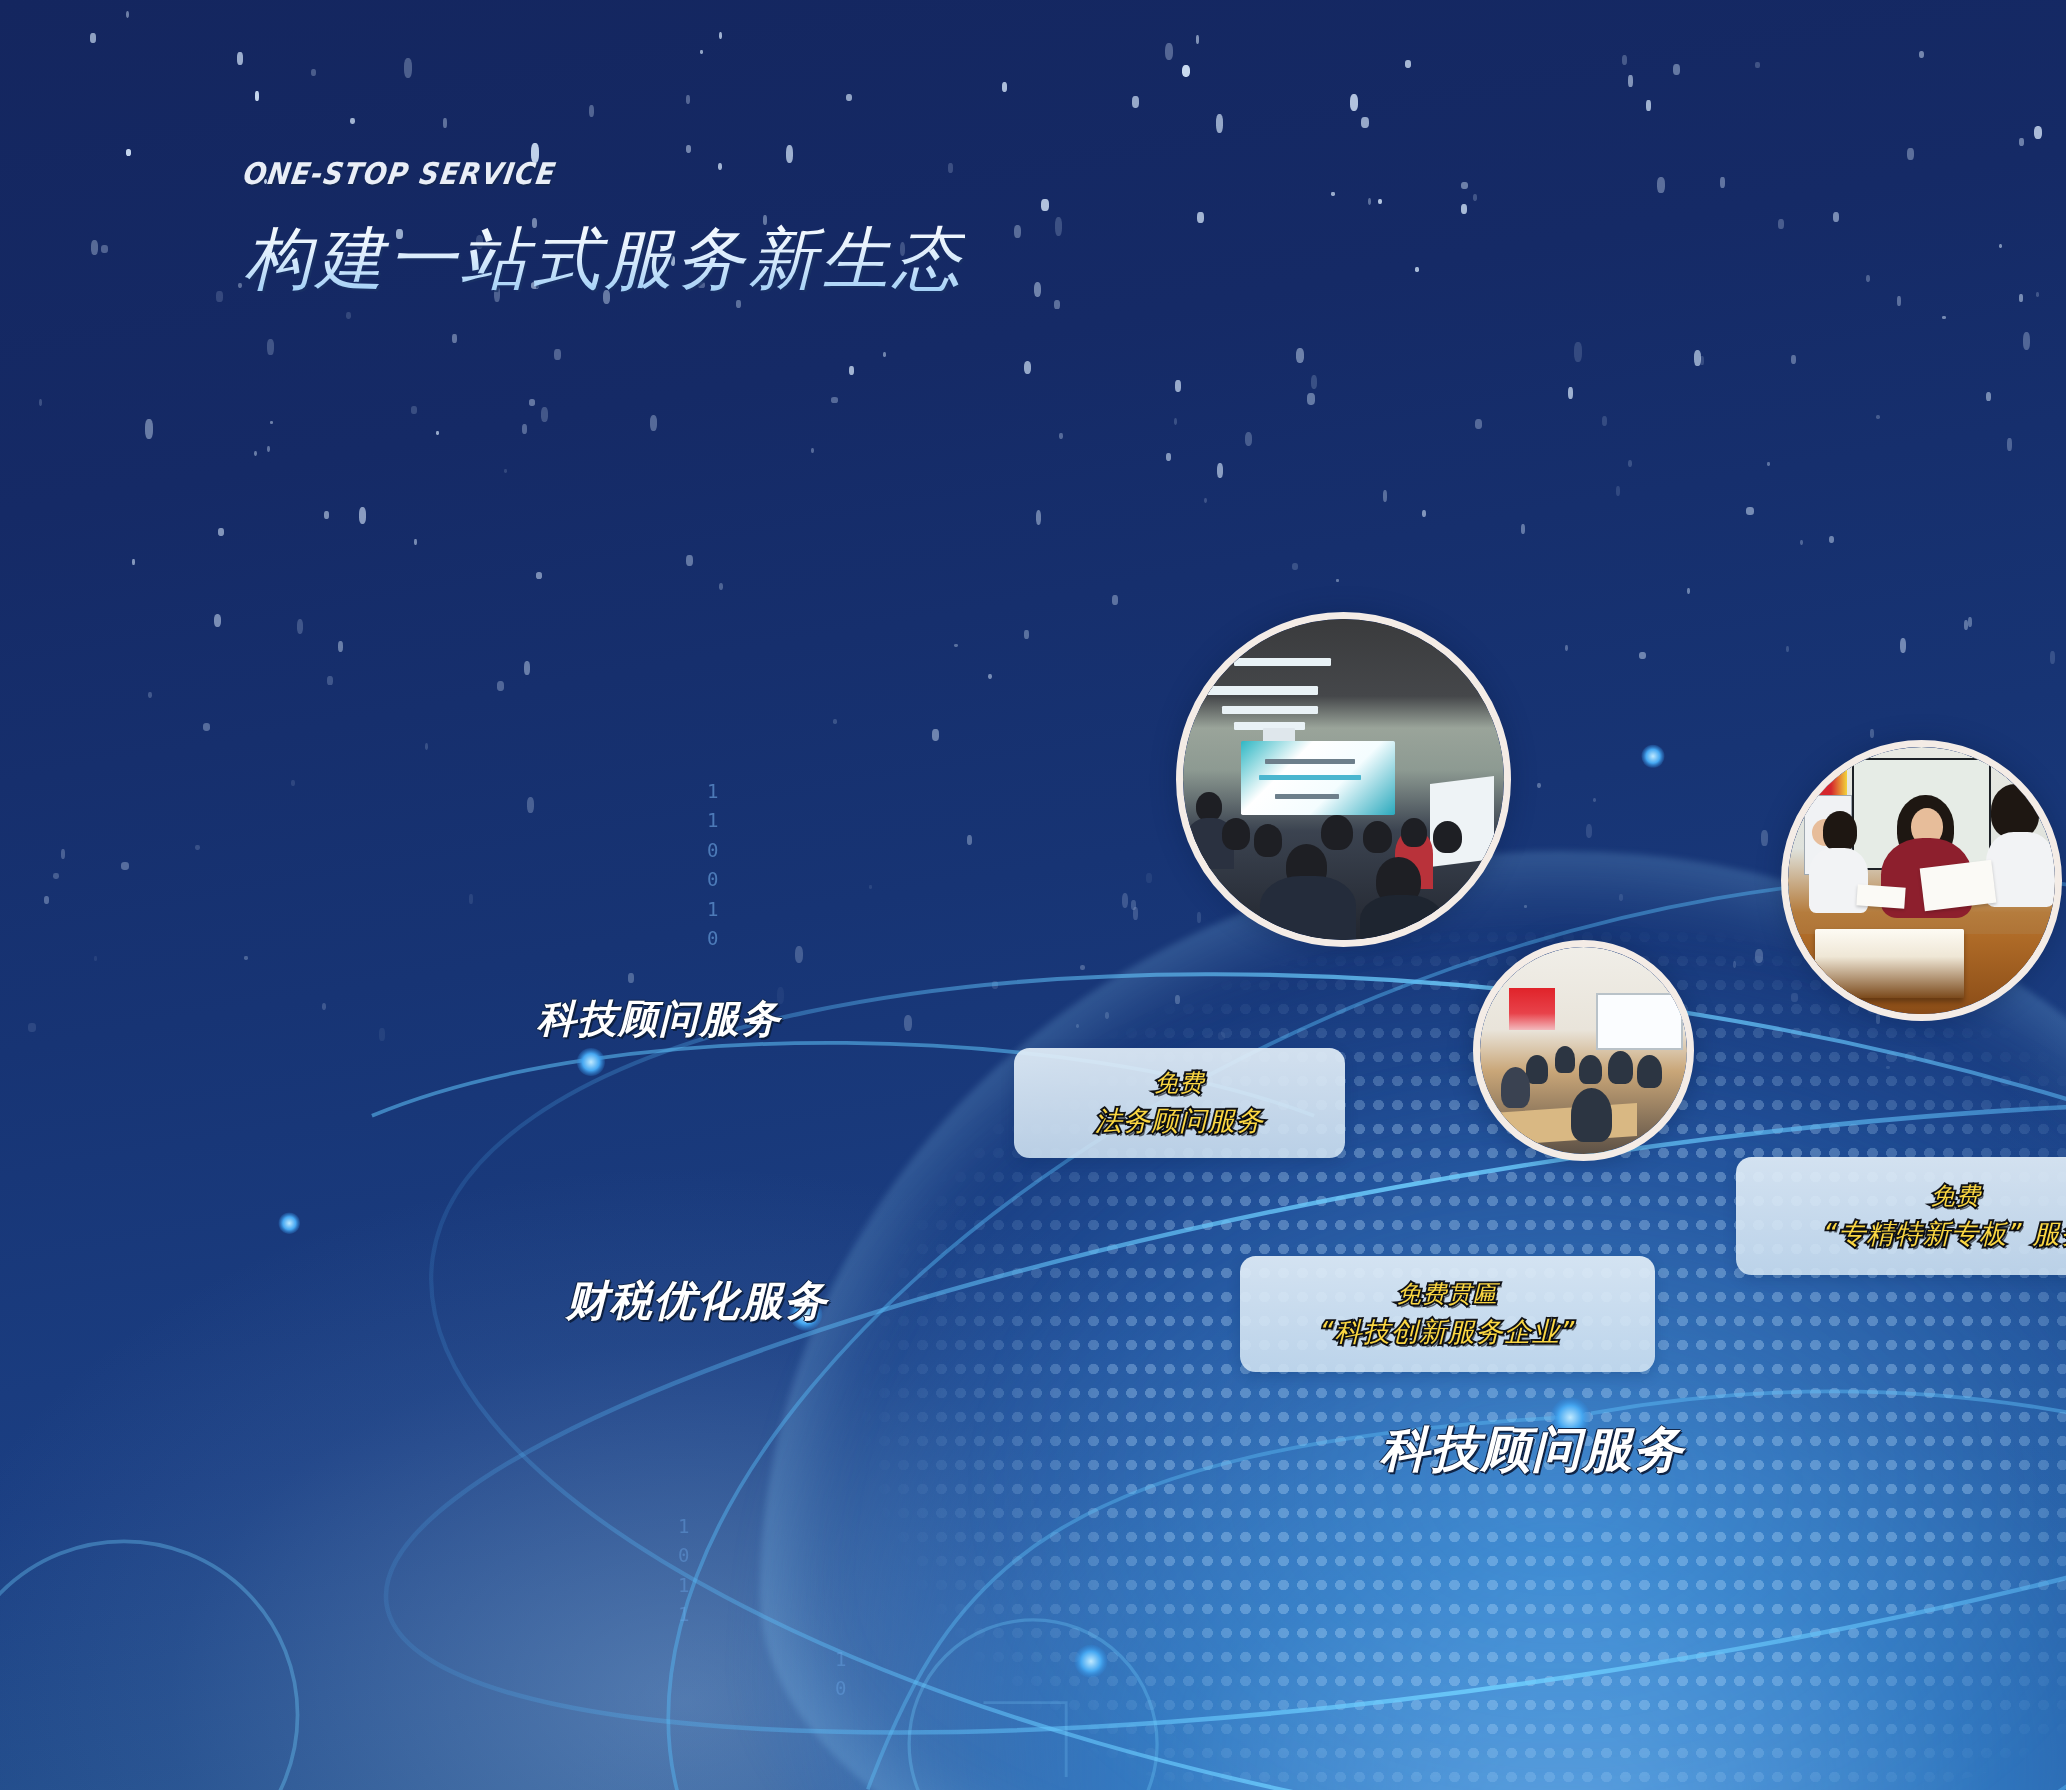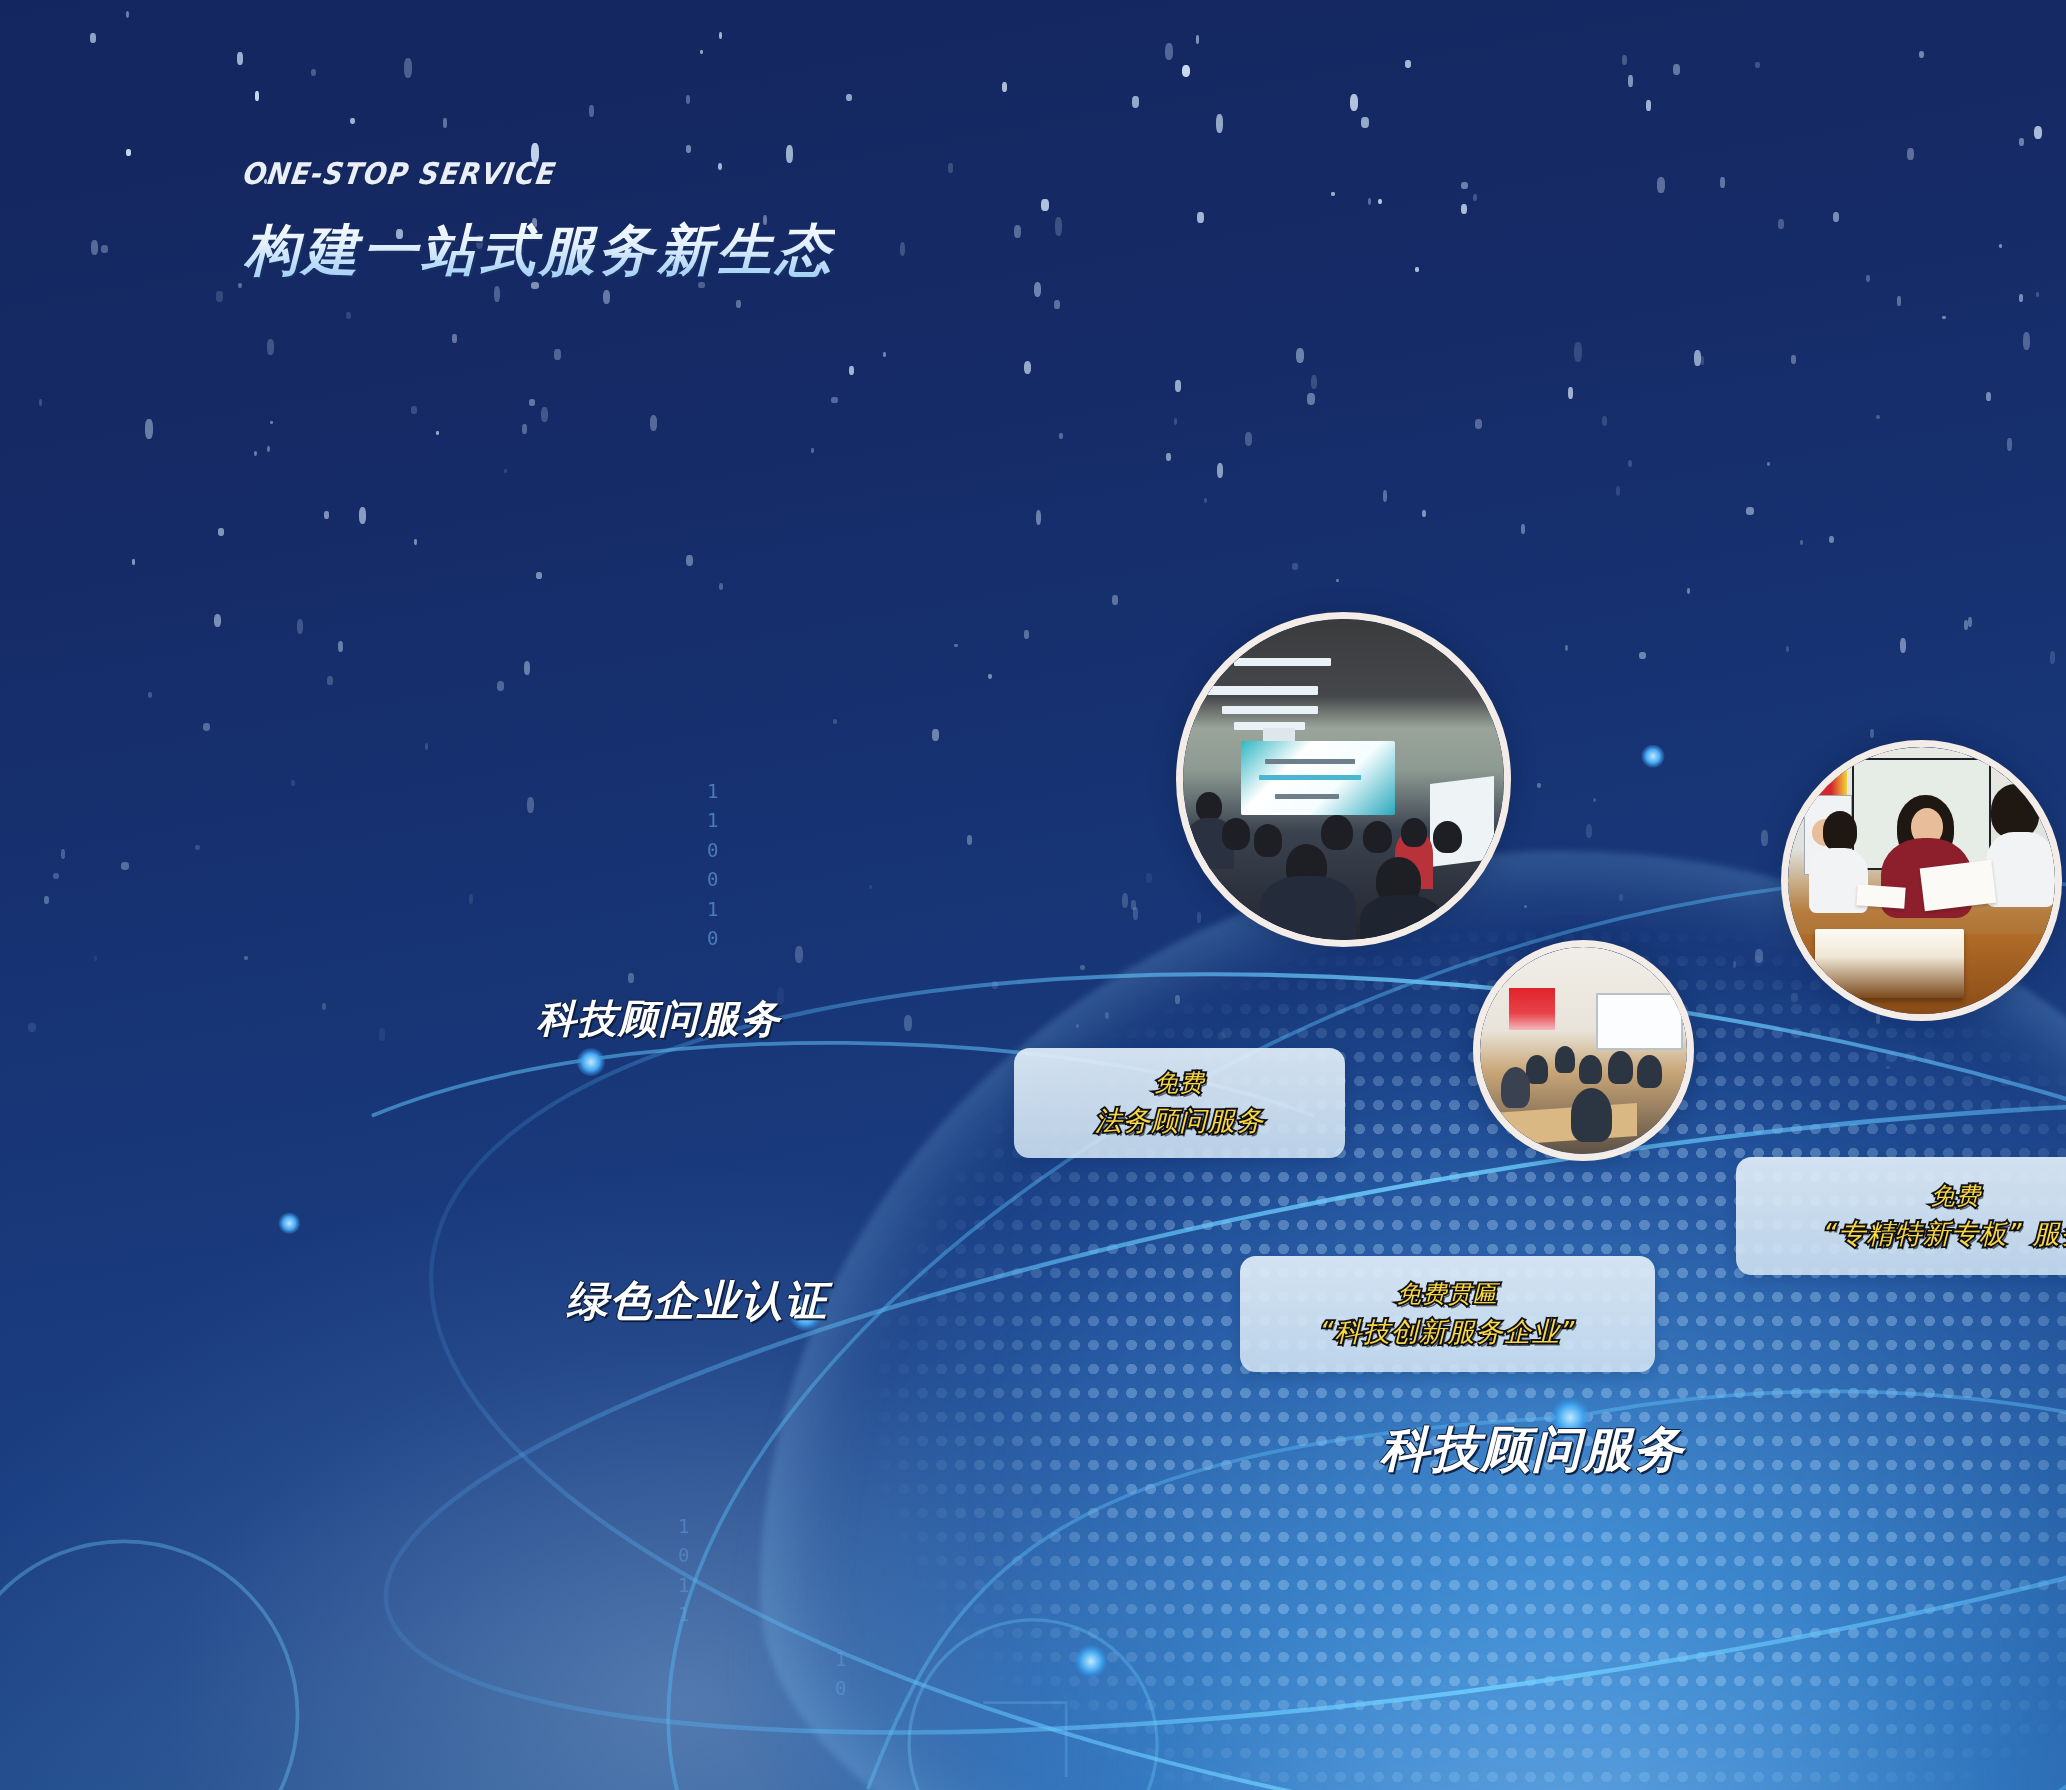--- a/index.html
+++ b/index.html
@@ -62,21 +62,21 @@
     font-family:"DejaVu Sans","Liberation Sans",sans-serif;
   }
   .brand-en {
     font-size:30px; font-style:italic; font-weight:700; letter-spacing:1.2px;
     color:#e9eef7; transform:translateY(-9px) skewX(-9deg);
     text-shadow:1.2px 1.7px 0 rgba(20,40,80,.8);
     font-family:"DejaVu Sans Condensed","Liberation Sans",sans-serif;
   }
   .subtitle {
     margin-top:14px;
-    font-size:55px; font-weight:700; font-style:italic; letter-spacing:4.1px;
+    font-size:68px; font-weight:400; font-style:italic; letter-spacing:4.1px;
     background:linear-gradient(180deg,#ffffff 0%,#e3f0fd 40%,#8fc6f5 100%);
     -webkit-background-clip:text; background-clip:text; color:transparent;
     text-shadow:0 0 0 rgba(0,0,0,0);
     filter:drop-shadow(2.5px 2.9px 0 rgba(25,50,100,.75));
     font-family:"DejaVu Sans","Liberation Sans",sans-serif;
   }
 
   .offer-title {
     position:absolute; left:1422px; top:413px;
     font-size:49px; font-weight:700; letter-spacing:3.3px; color:#FBD742;
@@ -511,18 +511,18 @@
     <div class="l1">免费贯匾</div>
     <div class="l2">“科技创新服务企业”</div>
   </div>
 
   <div class="badge" style="left:1736px; top:1157px; width:440px; height:118px;">
     <div class="l1">免费</div>
     <div class="l2">“专精特新专板” 服务</div>
   </div>
 
   <div class="svc sz-a" style="left:537px; top:992px;">科技顾问服务</div>
-  <div class="svc sz-b" style="left:566px; top:1273px;">绿色企业认证</div>
+  <div class="svc sz-b" style="left:566px; top:1273px;">财税优化服务</div>
 
   <div class="svc" style="left:1380px; top:1417px; font-size:49px;">科技顾问服务</div>
 
 </div>
 
 
 </body></html>

